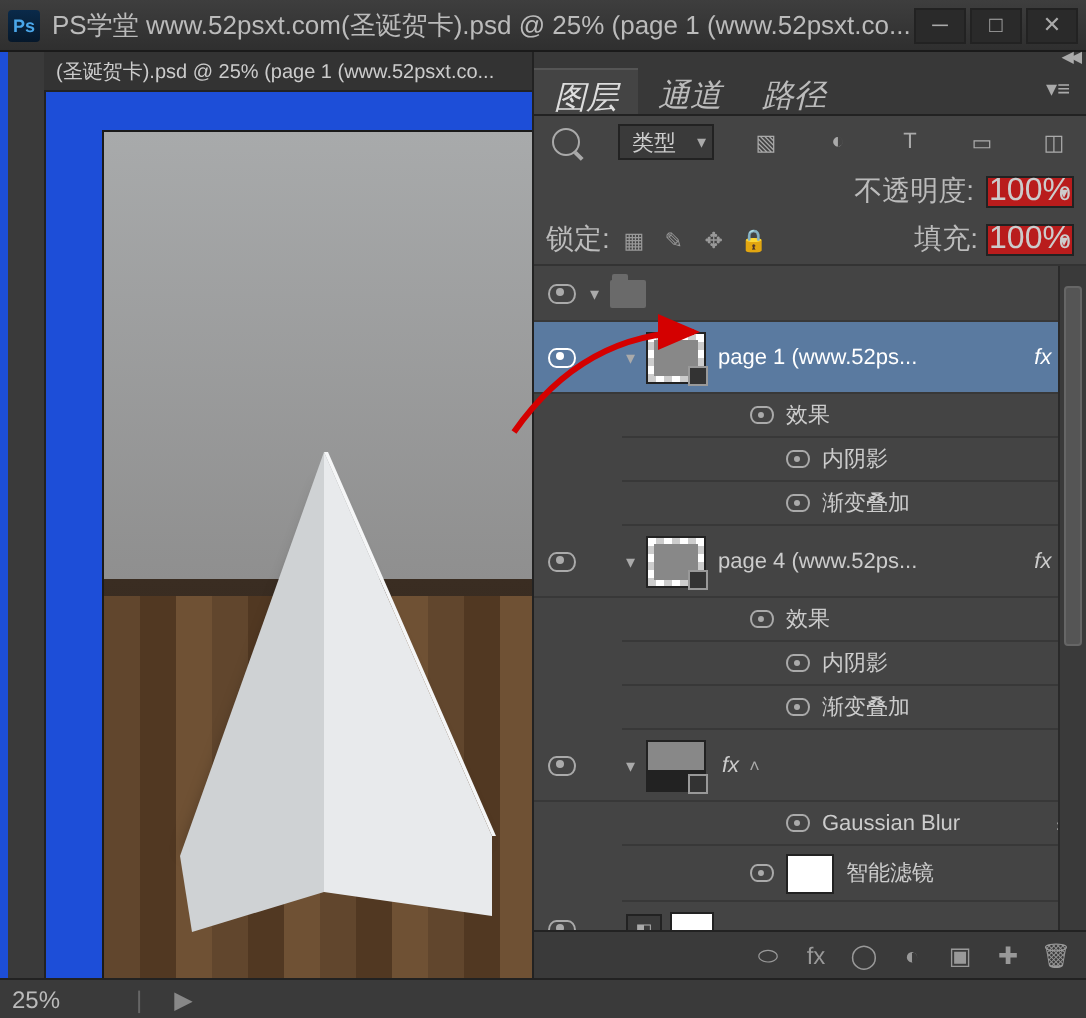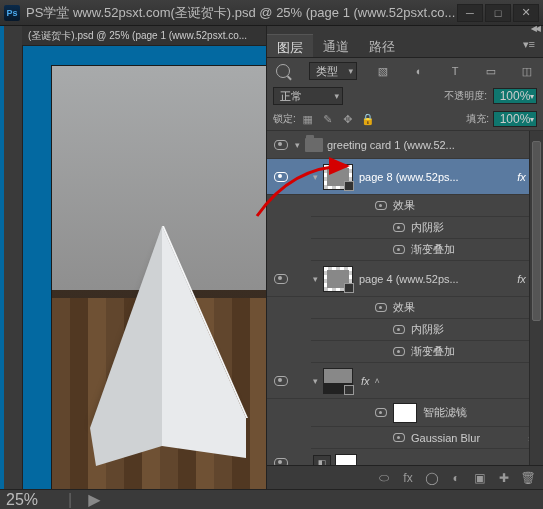--- a/index.html
+++ b/index.html
@@ -7,47 +7,47 @@
   
   
   .titlebar { height: 26px; background: linear-gradient(#3e3e3e,#2f2f2f); display: flex; align-items: center; padding: 0 4px; color: #bbb; border-bottom: 1px solid #1a1a1a; }
   .ps-icon { width: 16px; height: 16px; background: linear-gradient(#0a2a4a,#06182b); border-radius: 2px; margin-right: 6px; display: flex; align-items: center; justify-content: center; font-size: 9px; color: #4aa7ea; font-weight: bold; }
   .title-text { flex: 1; white-space: nowrap; overflow: hidden; font-size: 13px; }
   .win-controls { display: flex; gap: 2px; }
   .win-btn { width: 26px; height: 18px; background: #2a2a2a; display: flex; align-items: center; justify-content: center; color: #aaa; font-size: 11px; border: 1px solid #222; }
   
   
   .workarea { position: relative; display: flex; height: 463px; }
-  .canvas-area { width: 352px; background: #0369a1; position: relative; overflow: hidden; }
+  .canvas-area { width: 352px; background: #1d4ed8; position: relative; overflow: hidden; }
   .canvas-area::before { content:""; position:absolute; left:4px; top:0; bottom:0; width:18px; background:#3a3a3a; border-right:1px solid #222;}
   .doc-tab { position: absolute; top: 0; left: 22px; right: 0; height: 20px; background: #333; color: #ccc; font-size: 10px; padding: 3px 6px; border-bottom: 1px solid #222; white-space: nowrap; overflow: hidden; }
   .canvas { position: absolute; left: 52px; top: 40px; width: 236px; height: 430px; background: #aeb0b1; box-shadow: 0 0 0 1px #1a1a1a; }
   .canvas-inner { position: absolute; inset: 0; background: linear-gradient(#a8aaab 0%, #8f8f8f 52%, #3a2d22 52%, #2d2219 100%); }
   .floor { position:absolute; left:0; right:0; bottom:0; height:46%; background: repeating-linear-gradient(90deg,#6c4e32 0 18px,#5a3e26 18px 36px, #7b5a3a 36px 54px); filter: brightness(0.9); }
   .card-svg { position:absolute; inset:0; }
   
   
   .panel { flex: 1; background: #444; border-left: 1px solid #222; display: flex; flex-direction: column; }
   .panel-top { height: 8px; background: #383838; position: relative; }
   .panel-top::after { content:"◀◀"; position:absolute; right:4px; top:-2px; font-size:8px; color:#aaa; letter-spacing:-2px;}
   .tabs { display: flex; background: #383838; height: 24px; border-bottom: 1px solid #222; }
-  .tab { padding: 4px 10px; color: #bbb; font-size: 13px; }
+  .tab { padding: 4px 10px; color: #bbb; font-size: 16px; font-style: italic; }
   .tab.active { background: #444; color: #ddd; border-top: 1px solid #555; }
   .menu-icon { margin-left: auto; padding: 4px 8px; color: #aaa; cursor:pointer; }
   
   .row { display: flex; align-items: center; height: 26px; padding: 0 6px; gap: 16px; border-bottom: 0px solid #3a3a3a; }
   .icon-btn { width: 20px; height: 18px; display: flex; align-items: center; justify-content: center; color: #aaa; }
   .search-icon { width:14px; height:14px; border:1.5px solid #aaa; border-radius:50%; position:relative;}
   .search-icon::after{content:"";position:absolute;width:5px;height:1.5px;background:#aaa;right:-3px;bottom:-1px;transform:rotate(45deg);}
   
   .blend-row { display:flex; align-items:center; padding:3px 6px; gap:6px; }
   .dropdown { background:#3a3a3a; border:1px solid #222; height:18px; padding:0 15px 0 6px; color:#ccc; font-size:11px; position:relative; display:flex; align-items:center;}
   .dropdown::after { content:"▾"; position:absolute; right:3px; font-size:9px; color:#aaa;}
-  .label-sm { font-size:10px; color:#bbb; }
-  .pct-box { background:#0f766e; border:1px solid #222; width:44px; height:16px; font-size:12px; color:#ccc; display:flex; align-items:center; justify-content:center; position:relative;}
+  .label-sm { font-size:14px; color:#bbb; }
+  .pct-box { background:#b91c1c; border:1px solid #222; width:44px; height:16px; font-size:16px; color:#ccc; display:flex; align-items:center; justify-content:center; position:relative;}
   .pct-box::after { content:"▾"; position:absolute; right:2px; font-size:8px;}
   
   .lock-row { display:flex; align-items:center; padding:3px 6px; gap:4px; border-bottom:1px solid #333;}
   .lock-icon { width:16px; height:16px; display:flex; align-items:center; justify-content:center; color:#999; font-size:11px;}
   
   .layer-list { flex:1; overflow:hidden; background:#444; position:relative;}
   .layer-row { display:flex; align-items:center; height:36px; border-bottom:1px solid #383838; padding-right:4px;}
   .layer-row.sub { height:22px;margin-left:44px; }
   .layer-row.selected { background:#5a7aa0; color:#fff;}
   .vis-col { width:28px; display:flex; justify-content:center;}
@@ -77,21 +77,21 @@
   .panel-footer { height:24px; background:#3a3a3a; border-top:1px solid #222; display:flex; align-items:center; justify-content:flex-end; gap:2px; padding:0 4px;}
   .footer-icon { width:22px; height:18px; display:flex; align-items:center; justify-content:center; color:#999; font-size:12px;}
   
   .scrollbar{position:absolute;right:0;top:0;bottom:0;width:14px;background:#3a3a3a;border-left:1px solid #2a2a2a;}
   .scroll-thumb{position:absolute;left:2px;right:2px;top:10px;height:180px;background:#555;border:1px solid #666;border-radius:2px;}
   
   
   .arrow-anno { position:absolute; left:252px; top:120px; z-index:50; pointer-events:none;}
   
   
-  .status { height:20px; background:#3a3a3a; border-top:1px solid #222; display:flex; align-items:center; font-size:16px; color:#bbb; padding:0 6px; gap:12px;}
+  .status { height:20px; background:#3a3a3a; border-top:1px solid #222; display:flex; align-items:center; font-size:12px; color:#bbb; padding:0 6px; gap:12px;}
   .status .sep{color:#666;}
   .status .zoom{width:50px;}
   .status .arrow-r{margin-left:4px;color:#888;}
 </style>
 </head>
 <body>
 
 <div class="titlebar">
   <div class="ps-icon">Ps</div>
   <div class="title-text">PS学堂 www.52psxt.com(圣诞贺卡).psd @ 25% (page 1 (www.52psxt.co...</div>
@@ -134,21 +134,20 @@
         </div>
       <div class="dropdown" style="width:48px">类型</div>
       <div class="icon-btn">▧</div>
       <div class="icon-btn">◐</div>
       <div class="icon-btn">T</div>
       <div class="icon-btn">▭</div>
       <div class="icon-btn">◫</div>
     </div>
 
     <div class="blend-row">
-      <div class="dropdown" style="width:70px">正常</div>
       <div style="flex:1"></div>
       <span class="label-sm">不透明度:</span>
       <div class="pct-box">100%</div>
     </div>
 
     <div class="lock-row">
       <span class="label-sm">锁定:</span>
       <div class="lock-icon">▦</div>
       <div class="lock-icon">✎</div>
       <div class="lock-icon">✥</div>
@@ -159,34 +158,33 @@
     </div>
 
     <div class="layer-list">
 
       <div class="layer-row" style="height:28px">
         <div class="vis-col">
             <div class="eye"></div>
           </div>
         <span class="arrow">▾</span>
         <div class="folder-icon"></div>
-        <div class="layer-label">greeting card 1 (www.52...</div>
       </div>
 
       <div class="layer-row selected">
         <div class="vis-col">
             <div class="eye"></div>
           </div>
         <div class="indent1"></div>
         <span class="arrow">▾</span>
         <div class="thumb">
             <div class="thumb-inner"></div>
             <div class="smart-badge"></div>
           </div>
-        <div class="layer-label">page 8 (www.52ps...</div>
+        <div class="layer-label">page 1 (www.52ps...</div>
         <span class="fx-label">fx</span>
         <span class="chev">˄</span>
       </div>
       <div class="layer-row sub">
         <div class="vis-col"></div>
           <div class="indent2"></div>
         <div class="eye-sm"></div>
         <span class="sub-label">效果</span>
       </div>
       <div class="layer-row sub">
@@ -241,34 +239,34 @@
           </div>
         <div class="indent1"></div>
         <span class="arrow">▾</span>
         <div class="thumb dark">
             <div class="thumb-inner"></div>
             <div class="smart-badge"></div>
           </div>
         <span class="fx-label">fx</span>
         <span class="chev">˄</span>
       </div>
-      <div class="layer-row sub" style="height:28px">
-        <div class="vis-col"></div>
-          <div class="indent2"></div>
-        <div class="eye-sm"></div>
-        <div class="mask-thumb"></div>
-        <span class="sub-label">智能滤镜</span>
-      </div>
       <div class="layer-row sub">
         <div class="vis-col"></div>
           <div class="indent3"></div>
         <div class="eye-sm"></div>
         <span class="sub-label">Gaussian Blur</span>
         <div style="flex:1"></div>
         <span class="chev">⚌</span>
+      </div>
+      <div class="layer-row sub" style="height:28px">
+        <div class="vis-col"></div>
+          <div class="indent2"></div>
+        <div class="eye-sm"></div>
+        <div class="mask-thumb"></div>
+        <span class="sub-label">智能滤镜</span>
       </div>
 
       <div class="layer-row" style="height:28px">
         <div class="vis-col">
             <div class="eye"></div>
           </div>
         <div class="indent1"></div>
         <div class="adj-thumb">◧</div>
         <div class="mask-thumb" style="width:22px;height:18px"></div>
       </div>

